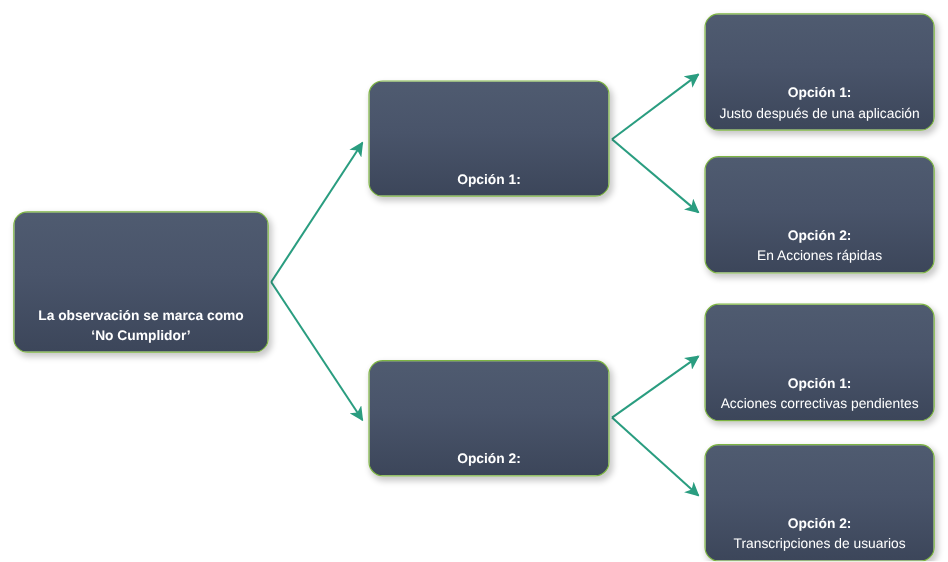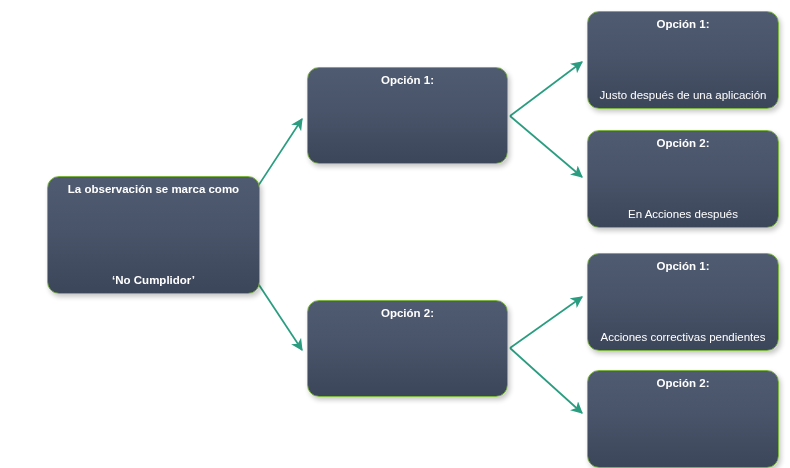--- a/index.html
+++ b/index.html
@@ -26,41 +26,40 @@
   .node {
     position: absolute;
     box-sizing: border-box;
     border-radius: 12px;
     border: 1.5px solid #7cb342;
     background: linear-gradient(to bottom, #4f5b70 0%, #49546a 45%, #3c465a 100%);
     box-shadow: 2px 3px 5px rgba(0,0,0,0.22);
     display: flex;
     flex-direction: column;
     align-items: center;
-    justify-content: space-between;
+    justify-content: flex-end;
     text-align: center;
     color: #ffffff;
     padding: 4px 8px;
     z-index: 2;
   }
   .node .ln {
     display: block;
     line-height: 1.45;
     white-space: nowrap;
   }
   .node .ln.b {
     font-weight: bold;
   }
   
   #node-source {
     left: 11px;
     top: 176px;
     width: 213px;
     height: 118px;
-    margin-left: 36px;
   }
   #node-source .ln {
     font-size: 11.5px;
     font-weight: bold;
   }
   
   #node-mid-1 {
     left: 307px;
     top: 67px;
     width: 201px;
@@ -124,25 +123,26 @@
     <span class="ln b">Opción 2:</span>
   </div>
 
   <div class="node node-right" id="node-right-1">
     <span class="ln b">Opción 1:</span>
     <span class="ln">Justo después de una aplicación</span>
   </div>
 
   <div class="node node-right" id="node-right-2">
     <span class="ln b">Opción 2:</span>
-    <span class="ln">En Acciones después</span>
+    <span class="ln">En Acciones rápidas</span>
   </div>
 
   <div class="node node-right" id="node-right-3">
     <span class="ln b">Opción 1:</span>
     <span class="ln">Acciones correctivas pendientes</span>
   </div>
 
   <div class="node node-right" id="node-right-4">
     <span class="ln b">Opción 2:</span>
+    <span class="ln">Transcripciones de usuarios</span>
   </div>
 
 </div>
 
 </body></html>

